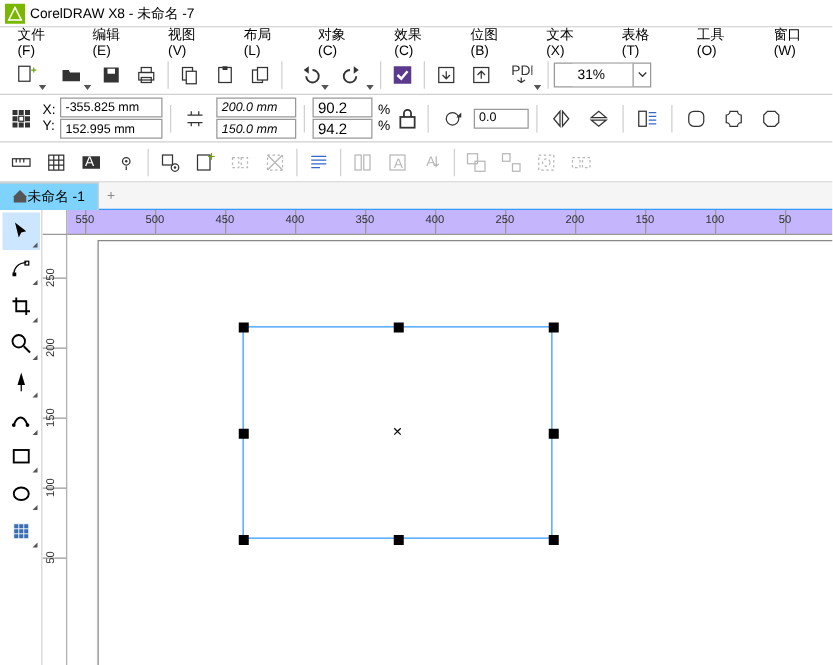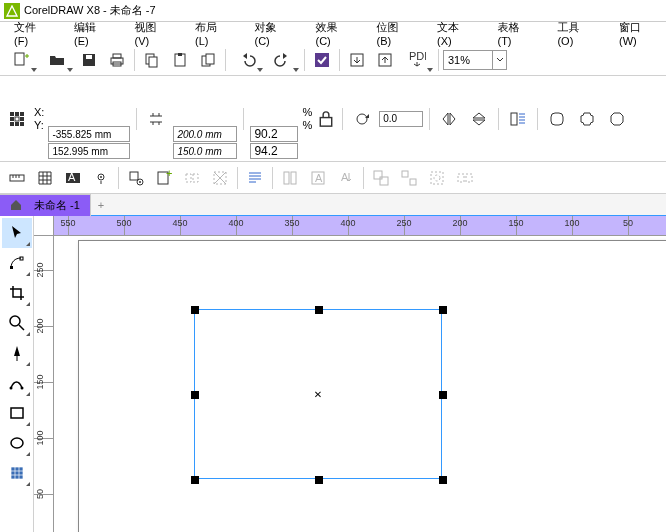--- a/index.html
+++ b/index.html
@@ -8,36 +8,36 @@
 .titlebar .logo{width:16px;height:16px;background:#7ab800;display:flex;align-items:center;justify-content:center;margin-right:4px;}
 .titlebar .logo svg{width:12px;height:12px;}
 .menubar{height:22px;background:#fff;display:flex;align-items:center;padding:0 8px;gap:18px;}
 .menu-item{padding:3px 6px;cursor:pointer;}
 .toolbar{display:flex;align-items:center;padding:2px 4px;border-bottom:1px solid #d0d0d0;gap:2px;min-height:32px;}
 .tb-btn{width:26px;height:26px;display:flex;align-items:center;justify-content:center;cursor:pointer;position:relative;}
 .tb-btn.wide{width:34px;}
 .tb-btn svg{width:18px;height:18px;}
 .dd-arrow{position:absolute;right:1px;bottom:1px;width:0;height:0;border-left:3px solid transparent;border-right:3px solid transparent;border-top:4px solid #555;}
 .sep{width:1px;height:22px;background:#d0d0d0;margin:0 2px;}
-.zoom-box{display:flex;border:1px solid #999;height:20px;}
+.zoom-box{display:flex;border:1px solid #999;height:20px;padding-left:14px;}
 .zoom-box input{border:none;width:48px;padding:0 4px;outline:none;}
 .zoom-box .arr{width:14px;display:flex;align-items:center;justify-content:center;border-left:1px solid #999;}
 .propbar{display:flex;align-items:center;padding:2px 4px;border-bottom:1px solid #d0d0d0;gap:4px;min-height:36px;}
 .coord-block{display:flex;align-items:center;gap:4px;}
 .coord-labels{display:flex;flex-direction:column;gap:1px;font-size:10px;}
-.coord-inputs{display:flex;flex-direction:column;gap:1px;margin-top:48px;}
+.coord-inputs{display:flex;flex-direction:column;gap:1px;}
 .coord-inputs input,.size-inputs input,.rot-input{border:1px solid #999;height:16px;padding:0 3px;font-size:10px;outline:none;}
 .coord-inputs input{width:82px;}
 .size-inputs input{width:64px;font-style:italic;}
 .scale-inputs input{width:48px;border:1px solid #999;height:16px;padding:4px 3px;font-size:12px;outline:none;}
 .rot-input{width:44px;}
 .lock-btn{width:20px;height:20px;display:flex;align-items:center;justify-content:center;cursor:pointer;}
 .extrabar{display:flex;align-items:center;padding:2px 4px;border-bottom:1px solid #d0d0d0;gap:2px;min-height:32px;}
 .tabstrip{height:22px;background:#f5f5f5;display:flex;align-items:center;border-bottom:1px solid #3399ff;}
-.doc-tab{display:flex;align-items:center;gap:12px;padding:0 10px;height:22px;background:#8b5cf6;border-top:1px solid #ccc;border-right:1px solid #ccc;}
+.doc-tab{display:flex;align-items:center;gap:0;padding:0 10px;height:22px;background:#7dd3fc;border-top:1px solid #ccc;border-right:1px solid #ccc;}
 .doc-tab .home{width:12px;height:12px;}
 .add-tab{width:20px;text-align:center;color:#888;cursor:pointer;}
 .workarea{display:flex;height:392px;}
 .toolbox{width:34px;background:#fff;border-right:1px solid #d0d0d0;display:flex;flex-direction:column;align-items:center;padding-top:2px;gap:0;}
 .tool{width:30px;height:30px;display:flex;align-items:center;justify-content:center;cursor:pointer;position:relative;}
 .tool.active{background:#cde6ff;}
 .tool svg{width:18px;height:18px;}
 .tool .corner{position:absolute;right:2px;bottom:2px;width:0;height:0;border-left:4px solid transparent;border-bottom:4px solid #555;}
 .canvas-wrap{flex:1;position:relative;overflow:hidden;}
 .ruler-h{position:absolute;left:20px;top:0;right:0;height:20px;background:#c4b5fd;border-bottom:1px solid #999;}

